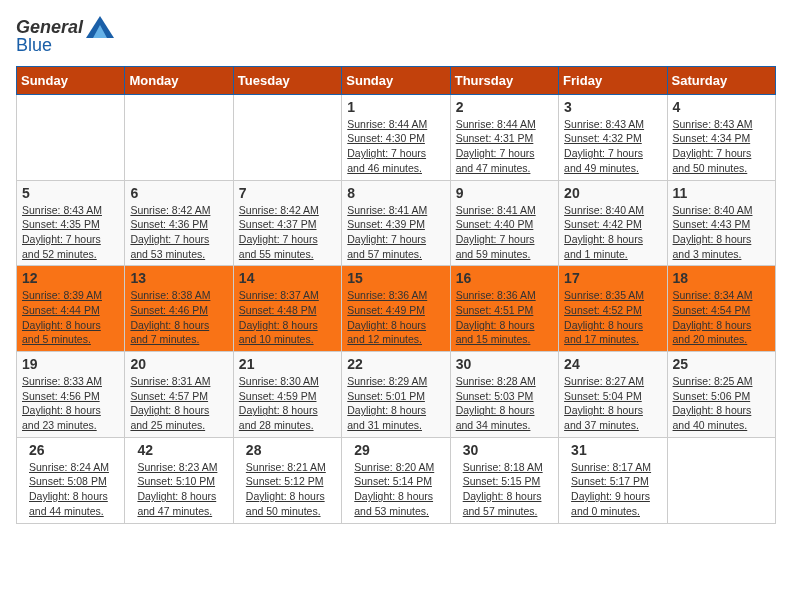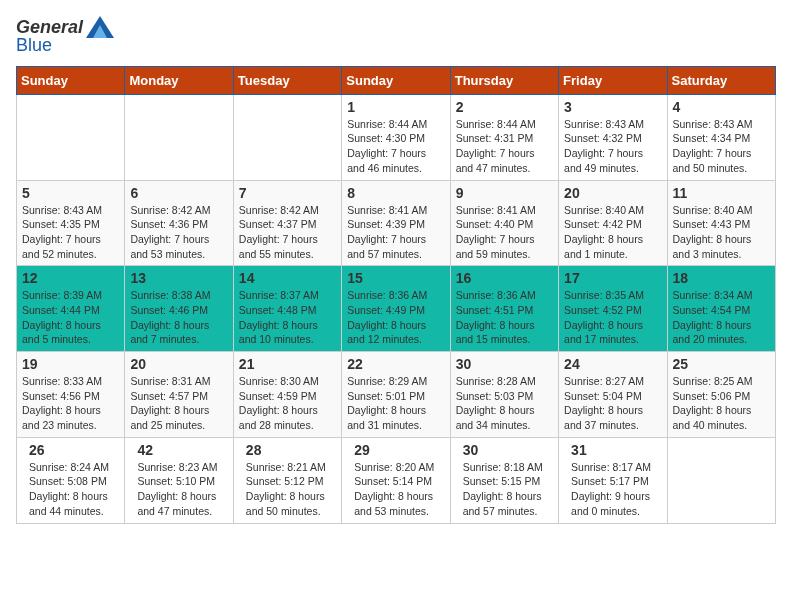--- a/index.html
+++ b/index.html
@@ -61,28 +61,29 @@
       font-size: 14px;
       font-weight: bold;
       color: #333;
       display: block;
       margin-bottom: 2px;
     }
     .day-info {
       font-size: 10.5px;
       color: #333;
       line-height: 1.4;
+      text-decoration: underline;
     }
     .empty-cell {
       background: #fff;
     }
     
     .row-1 td { background: #fff; }
     .row-2 td { background: #f4f4f4; }
-    .row-3 td { background: #14b8a6; }
+    .row-3 td { background: #f97316; }
     .row-4 td { background: #f4f4f4; }
     .row-5 td { background: #fff; padding-left: 12px; }
   </style>
 </head>
 <body>
 
 <div class="header-area">
   <div class="logo">
   <div style="display:flex;flex-direction:column;align-items:flex-start;line-height:1.1">
     <div style="display:flex;align-items:flex-end;font-style:italic;">

